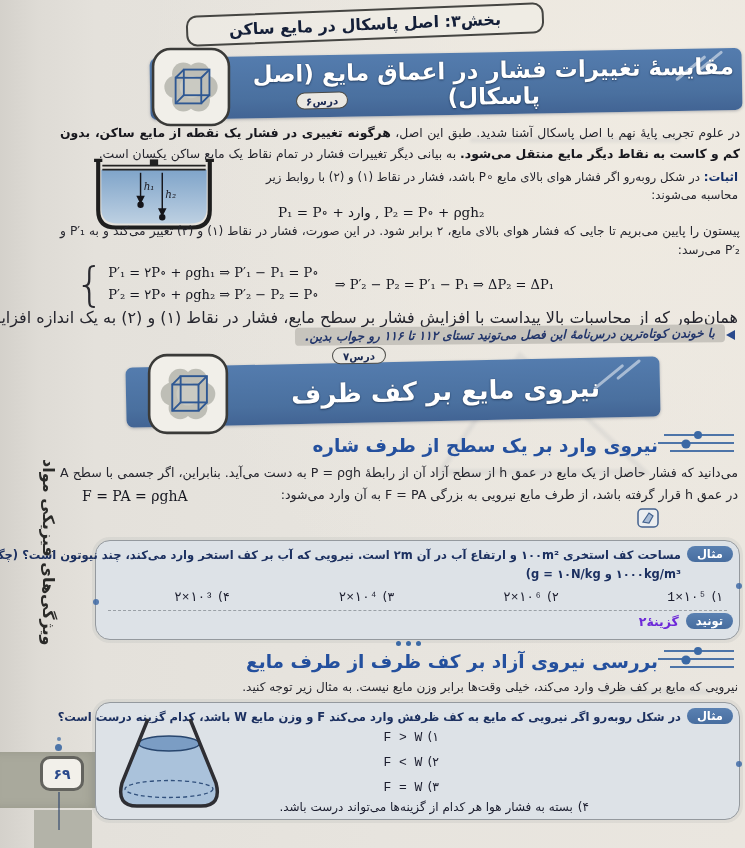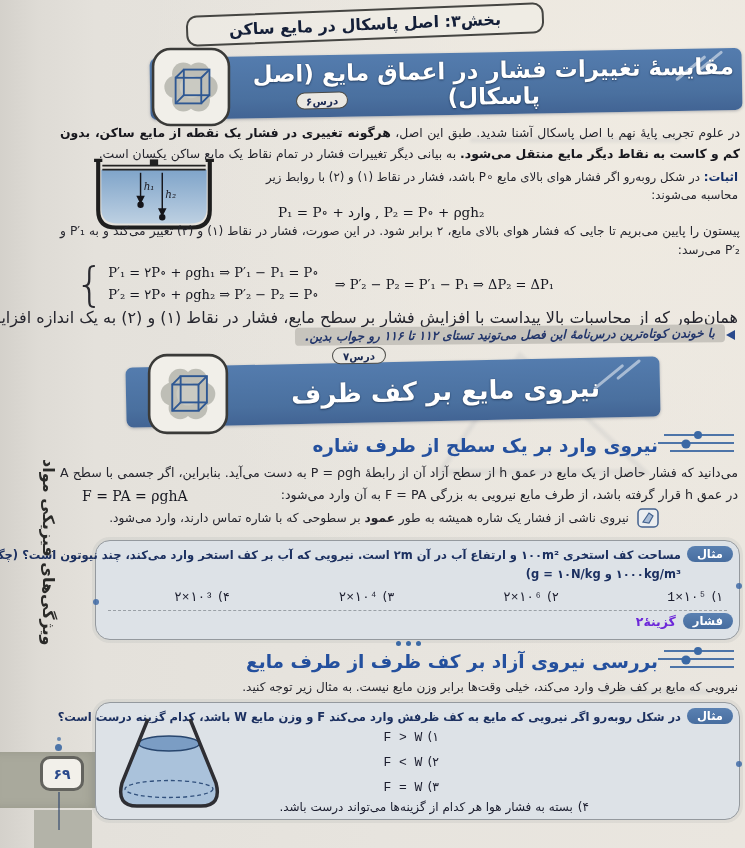--- a/index.html
+++ b/index.html
@@ -269,21 +269,20 @@
 </div>
 
 <p class="para p4">می‌دانید که فشار حاصل از یک مایع در عمق h از سطح آزاد آن از رابطۀ ⁦P = ρgh⁩ به دست می‌آید. بنابراین، اگر جسمی با سطح A در عمق h قرار گرفته باشد، از طرف مایع نیرویی به بزرگی ⁦F = PA⁩ به آن وارد می‌شود:</p>
 <div class="eq f1">F = PA = ρghA</div>
 
 <div class="noterow">
   <svg class="noteicon" width="22" height="20" viewBox="0 0 22 20">
     <rect x="1" y="1" width="20" height="18" rx="4" fill="#eceef0" stroke="#44628e" stroke-width="1.5"></rect>
     <path d="M6,14 L12,5 L16,8 L12,15 Z" fill="#aabdd6" stroke="#44628e" stroke-width="1.2"></path>
   </svg>
-  <span class="notetxt"><span>نیروی ناشی از فشار یک شاره همیشه به طور </span><span class="emph">عمود</span><span> بر سطوحی که با شاره تماس دارند، وارد می‌شود.</span></span>
 </div>
 
 <div class="exbox ex1">
   <span class="badge bpos">مثال</span>
   <div class="q qa">مساحت کف استخری ⁦۱۰۰m²⁩ و ارتفاع آب در آن ⁦۲m⁩ است. نیرویی که آب بر کف استخر وارد می‌کند، چند نیوتون است؟ (چگالی آب</div>
   <div class="q qb">⁦۱۰۰۰kg/m³⁩ و ⁦g = ۱۰N/kg⁩)</div>
   <div class="opts">
     <span class="opt">
         <span class="olab">۱)</span>
         <span class="oval ltr">1×۱۰⁵</span>
@@ -296,21 +295,21 @@
         <span class="olab">۳)</span>
         <span class="oval ltr">۲×۱۰⁴</span>
       </span>
     <span class="opt">
         <span class="olab">۴)</span>
         <span class="oval ltr">۲×۱۰³</span>
       </span>
   </div>
   <div class="divider"></div>
   <div class="ansrow">
-    <span class="badge">فشار</span>
+    <span class="badge">تونید</span>
     <span class="ansname">گزینۀ۲</span>
   </div>
   <span class="edge-dot ed-r"></span>
   <span class="edge-dot ed-l"></span>
 </div>
 <div class="boxdots">
     <i></i>
     <i></i>
     <i></i>
   </div>

